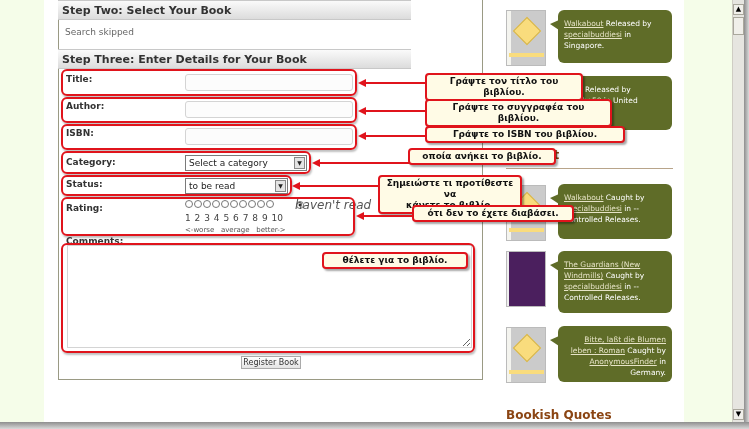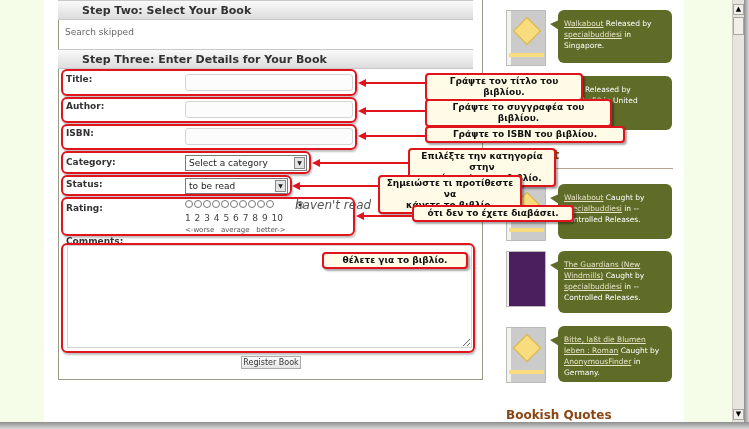--- a/index.html
+++ b/index.html
@@ -9,21 +9,21 @@
 .rightbg{position:absolute;left:684px;top:0;width:48px;height:422px;background:#f5fde9;}
 .scrollbar{position:absolute;left:732px;top:0;width:12px;height:422px;background:#e6e5e0;border-left:1px solid #cfcdc4;}
 .scroll-up,.scroll-down{position:absolute;left:0;width:11px;height:11px;background:#f0efea;border:1px solid #a9a79c;font-size:7px;line-height:9px;text-align:center;color:#000;}
 .scroll-up{top:4px;}
 .scroll-down{bottom:2px;}
 .scroll-thumb{position:absolute;left:0;top:17px;width:11px;height:18px;background:#f0efea;border:1px solid #a9a79c;}
 .shadow-b{position:absolute;left:0;top:422px;width:749px;height:7px;background:linear-gradient(#8e8e8e,#d9d9d9);}
 .shadow-r{position:absolute;left:744px;top:0;width:5px;height:429px;background:linear-gradient(90deg,#8e8e8e,#d9d9d9);}
 
 .formbox{position:absolute;left:58px;top:0;width:425px;height:380px;border:1px solid #9a9a84;border-top:none;background:#fff;}
-.sect-head{position:absolute;left:58px;width:415px;height:20px;background:linear-gradient(#fafafa,#dcdcdc);border-bottom:1px solid #c8c8c8;border-top:1px solid #c8c8c8;font-weight:bold;font-size:11px;color:#333;padding:3px 0 0 24px;}
+.sect-head{position:absolute;left:58px;width:353px;height:20px;background:linear-gradient(#fafafa,#dcdcdc);border-bottom:1px solid #c8c8c8;border-top:1px solid #c8c8c8;font-weight:bold;font-size:11px;color:#333;padding:3px 0 0 4px;}
 .muted{position:absolute;left:65px;top:27px;font-size:9px;color:#666;}
 
 .field-label{position:absolute;font-size:9px;font-weight:bold;color:#333;}
 .text-input{position:absolute;left:185px;width:168px;height:17px;border:1px solid #d4d4d4;border-radius:3px;background:#fcfcfc;}
 .select{position:absolute;left:185px;height:16px;border:1px solid #7a7a7a;background:#fff;font-size:9px;color:#222;padding:2px 0 0 3px;}
 .select .arrow{position:absolute;right:1px;top:1px;width:11px;height:12px;background:#e4e4e4;border:1px solid #888;font-size:6px;line-height:10px;text-align:center;}
 .red-box{position:absolute;border:2px solid #e0141c;border-radius:6px;box-shadow:1px 2px 2px rgba(0,0,0,.25);pointer-events:none;}
 .callout{position:absolute;background:#fffbe6;border:2px solid #e0141c;border-radius:4px;font-size:9px;font-weight:bold;color:#111;text-align:center;line-height:11px;box-shadow:2px 2px 2px rgba(0,0,0,.35);padding:1px 4px;}
 .arrow-line{position:absolute;height:2px;background:#e0141c;}
 .arrow-head{position:absolute;width:0;height:0;border-top:4px solid transparent;border-bottom:4px solid transparent;border-right:8px solid #e0141c;}
@@ -149,21 +149,21 @@
 <div class="bubble" style="top:251px;height:62px;">
   <div class="tail"></div>
   <a>The Guardians (New Windmills)</a><span> Caught by </span><a>specialbuddiesi</a><span> in -- Controlled Releases.</span>
 </div>
 
 <div class="book" style="top:327px;">
     <div class="spine"></div>
     <div class="diamond"></div>
     <div class="strip"></div>
   </div>
-<div class="bubble" style="top:326px;height:56px;">
+<div class="bubble" style="top:326px;height:56px;text-align:right;">
   <div class="tail"></div>
   <a>Bitte, laßt die Blumen leben : Roman</a><span> Caught by </span><a>AnonymousFinder</a><span> in Germany.</span>
 </div>
 
 <div class="side-h" style="top:408px;">Bookish Quotes</div>
 
 <div class="arrow-line" style="left:366px;top:82px;width:60px;"></div>
 <div class="arrow-head" style="left:358px;top:79px;"></div>
 <div class="callout" style="left:425px;top:73px;width:158px;">Γράψτε τον τίτλο του βιβλίου.</div>
 
@@ -171,21 +171,20 @@
 <div class="arrow-head" style="left:358px;top:107px;"></div>
 <div class="callout" style="left:425px;top:99px;width:187px;">Γράψτε το συγγραφέα του βιβλίου.</div>
 
 <div class="arrow-line" style="left:366px;top:135px;width:60px;"></div>
 <div class="arrow-head" style="left:358px;top:132px;"></div>
 <div class="callout" style="left:425px;top:126px;width:200px;">Γράψτε το ISBN του βιβλίου.</div>
 
 <div class="arrow-line" style="left:320px;top:162px;width:90px;"></div>
 <div class="arrow-head" style="left:312px;top:159px;"></div>
 <div class="callout" style="left:408px;top:148px;width:148px;">
-  <div>Επιλέξτε την κατηγορία στην</div>
   <div>οποία ανήκει το βιβλίο.</div>
 </div>
 
 <div class="arrow-line" style="left:300px;top:185px;width:80px;"></div>
 <div class="arrow-head" style="left:292px;top:182px;"></div>
 <div class="callout" style="left:378px;top:175px;width:144px;">
   <div>Σημειώστε τι προτίθεστε να</div>
   <div>κάνετε το βιβλίο.</div>
 </div>
 

